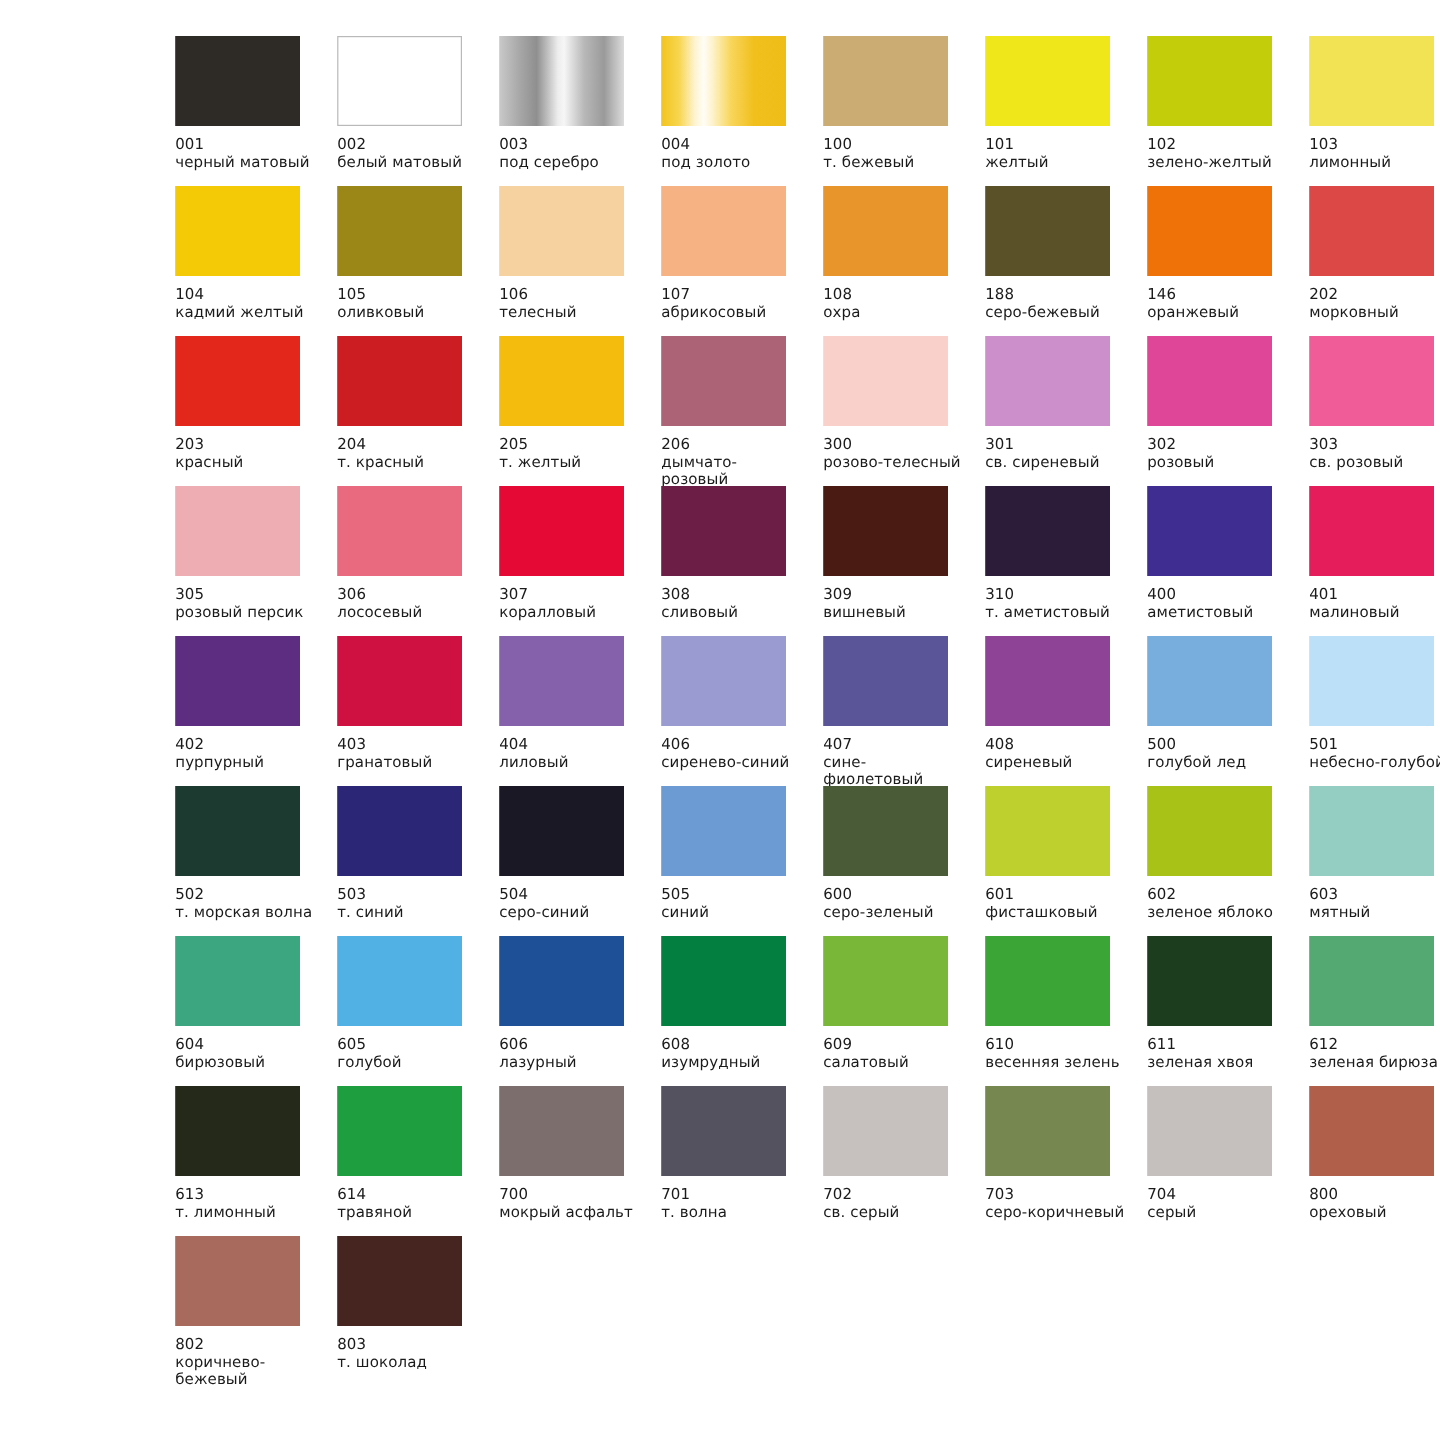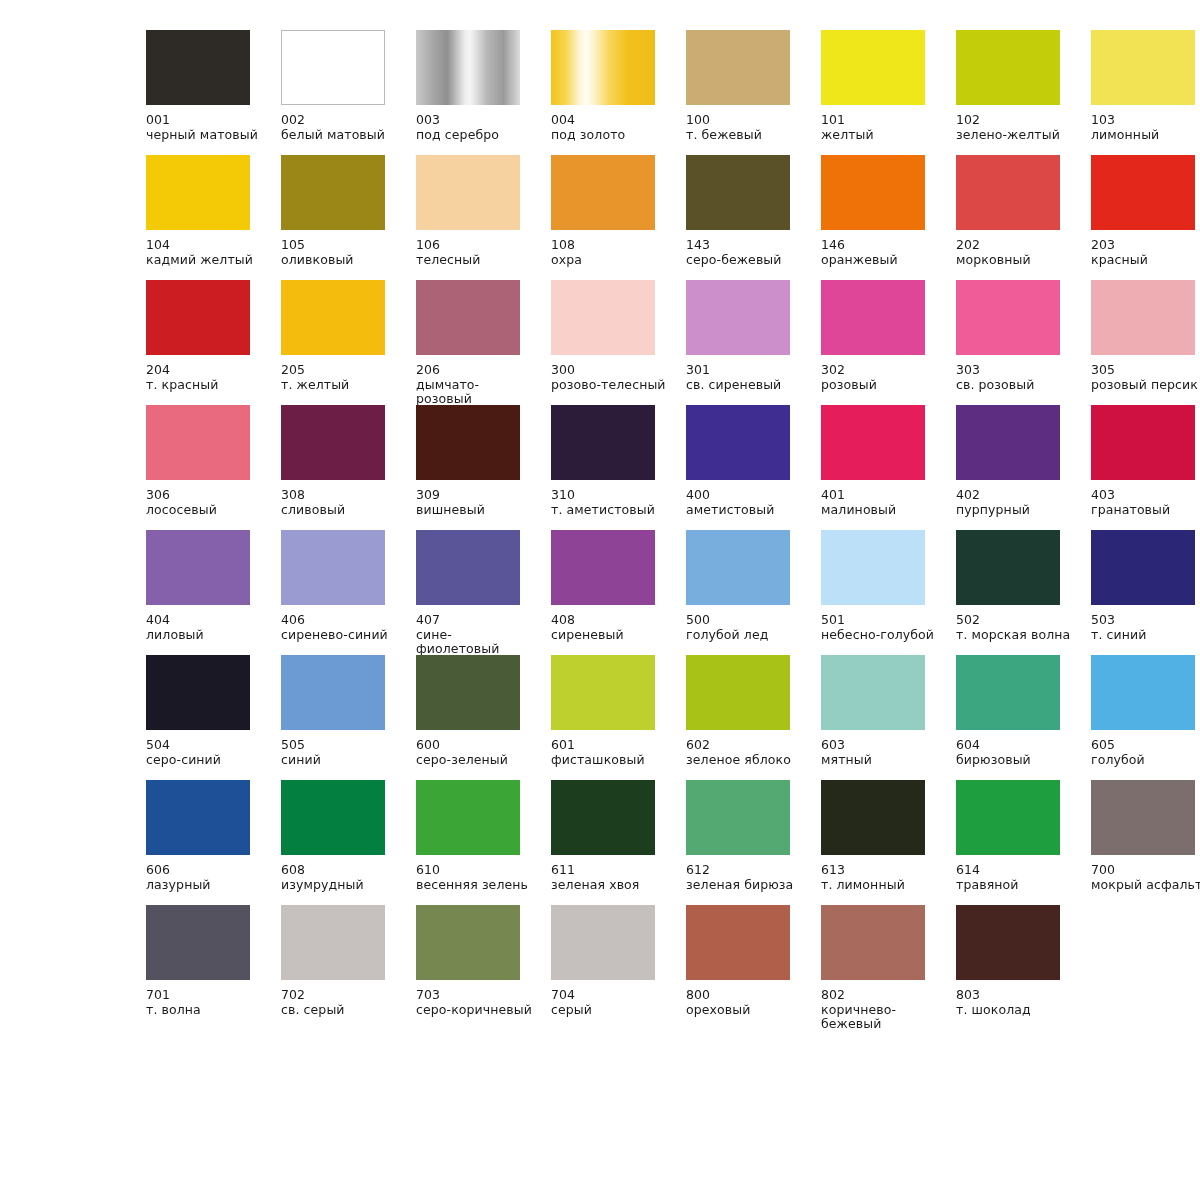--- a/index.html
+++ b/index.html
@@ -130,30 +130,37 @@
         </div>
       </div>
       <div class="swatch-cell">
         <div class="swatch-chip" style="background: rgb(246, 210, 161);"></div>
         <div class="swatch-meta">
           <span class="swatch-code">106</span>
           <span class="swatch-name">телесный</span>
         </div>
       </div>
       <div class="swatch-cell">
+        <div class="swatch-chip" style="background: rgb(246, 178, 131);"></div>
+        <div class="swatch-meta">
+          <span class="swatch-code">107</span>
+          <span class="swatch-name">абрикосовый</span>
+        </div>
+      </div>
+      <div class="swatch-cell">
         <div class="swatch-chip" style="background: rgb(232, 149, 43);"></div>
         <div class="swatch-meta">
           <span class="swatch-code">108</span>
           <span class="swatch-name">охра</span>
         </div>
       </div>
       <div class="swatch-cell">
         <div class="swatch-chip" style="background: rgb(91, 81, 40);"></div>
         <div class="swatch-meta">
-          <span class="swatch-code">143</span>
+          <span class="swatch-code">188</span>
           <span class="swatch-name">серо-бежевый</span>
         </div>
       </div>
       <div class="swatch-cell">
         <div class="swatch-chip" style="background: rgb(239, 114, 9);"></div>
         <div class="swatch-meta">
           <span class="swatch-code">146</span>
           <span class="swatch-name">оранжевый</span>
         </div>
       </div>
@@ -228,20 +235,27 @@
         </div>
       </div>
       <div class="swatch-cell">
         <div class="swatch-chip" style="background: rgb(233, 105, 127);"></div>
         <div class="swatch-meta">
           <span class="swatch-code">306</span>
           <span class="swatch-name">лососевый</span>
         </div>
       </div>
       <div class="swatch-cell">
+        <div class="swatch-chip" style="background: rgb(228, 10, 53);"></div>
+        <div class="swatch-meta">
+          <span class="swatch-code">307</span>
+          <span class="swatch-name">коралловый</span>
+        </div>
+      </div>
+      <div class="swatch-cell">
         <div class="swatch-chip" style="background: rgb(108, 30, 70);"></div>
         <div class="swatch-meta">
           <span class="swatch-code">308</span>
           <span class="swatch-name">сливовый</span>
         </div>
       </div>
       <div class="swatch-cell">
         <div class="swatch-chip" style="background: rgb(74, 27, 19);"></div>
         <div class="swatch-meta">
           <span class="swatch-code">309</span>
@@ -400,20 +414,27 @@
         <div class="swatch-meta">
           <span class="swatch-code">606</span>
           <span class="swatch-name">лазурный</span>
         </div>
       </div>
       <div class="swatch-cell">
         <div class="swatch-chip" style="background: rgb(3, 128, 64);"></div>
         <div class="swatch-meta">
           <span class="swatch-code">608</span>
           <span class="swatch-name">изумрудный</span>
+        </div>
+      </div>
+      <div class="swatch-cell">
+        <div class="swatch-chip" style="background: rgb(120, 183, 55);"></div>
+        <div class="swatch-meta">
+          <span class="swatch-code">609</span>
+          <span class="swatch-name">салатовый</span>
         </div>
       </div>
       <div class="swatch-cell">
         <div class="swatch-chip" style="background: rgb(59, 165, 53);"></div>
         <div class="swatch-meta">
           <span class="swatch-code">610</span>
           <span class="swatch-name">весенняя зелень</span>
         </div>
       </div>
       <div class="swatch-cell">

